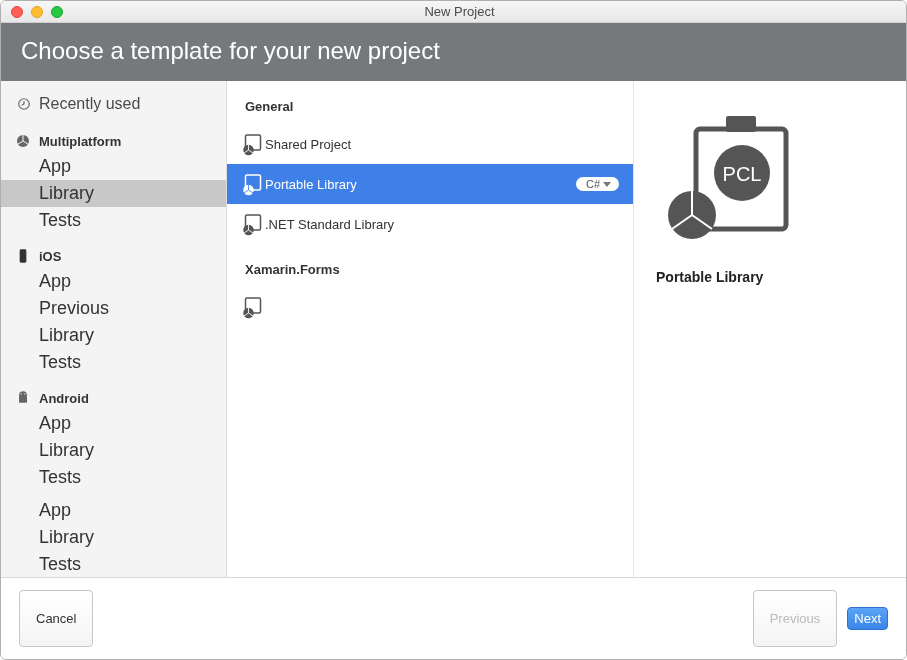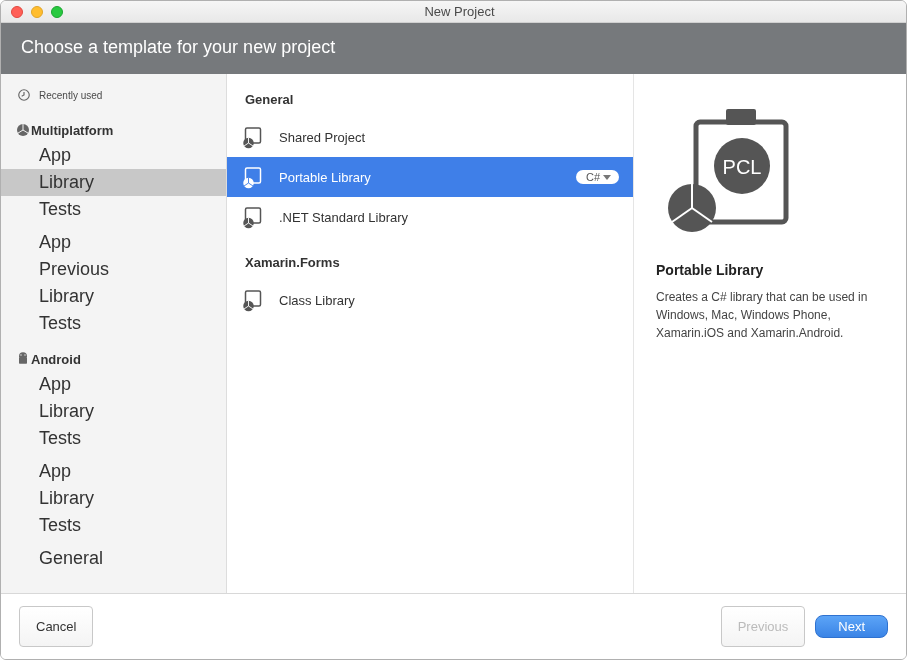--- a/index.html
+++ b/index.html
@@ -6,51 +6,51 @@
     body { width: 907px; height: 660px; background: #fff; border: 1px solid #b0b0b0; border-radius: 6px; overflow: hidden; display: flex; flex-direction: column; }
     
     .titlebar { height: 22px; background: linear-gradient(#f6f6f6, #e8e8e8); border-bottom: 1px solid #d0d0d0; display: flex; align-items: center; position: relative; }
     .traffic { display: flex; gap: 8px; padding-left: 10px; }
     .tl { width: 12px; height: 12px; border-radius: 50%; }
     .tl.red { background: #ff5f57; border: 0.5px solid #e1483f; }
     .tl.yellow { background: #ffbd2e; border: 0.5px solid #e0a528; }
     .tl.green { background: #28c940; border: 0.5px solid #1ba531; }
     .title { position: absolute; width: 100%; text-align: center; font-size: 13px; color: #4a4a4a; pointer-events: none; padding-left: 12px; }
     
-    .header { background: #76797c; color: #fff; padding: 14px 20px 16px; font-size: 18px; font-weight: 400; }
+    .header { background: #76797c; color: #fff; padding: 14px 20px 16px; font-size: 24px; font-weight: 400; }
     
     .content { flex: 1; display: flex; min-height: 0; }
     
     .sidebar { width: 226px; background: #f4f4f4; border-right: 1px solid #ddd; overflow-y: auto; padding: 8px 0; }
-    .recent { display: flex; align-items: center; gap: 8px; padding: 6px 16px 12px; font-size: 10px; color: #4a4a4a; cursor: pointer; }
+    .recent { display: flex; align-items: center; gap: 8px; padding: 6px 16px 12px; font-size: 16px; color: #4a4a4a; cursor: pointer; }
     .recent svg { width: 14px; height: 14px; }
     .cat { margin-bottom: 6px; }
-    .cat-head { display: flex; align-items: center; padding: 8px 14px 4px; font-size: 13px; font-weight: 600; color: #333; }
+    .cat-head { display: flex; align-items: center; gap: 8px; padding: 8px 14px 4px; font-size: 13px; font-weight: 600; color: #333; }
     .cat-head svg, .cat-head .ico { width: 16px; height: 16px; flex-shrink: 0; }
     .cat-item { padding: 3px 0 3px 38px; font-size: 18px; color: #333; cursor: pointer; }
     .cat-item.selected { background: #c8c8c8; }
     
     .middle { flex: 1; background: #fff; overflow-y: auto; padding: 0; border-right: 1px solid #e5e5e5; }
     .group-title { font-size: 13px; font-weight: 600; color: #333; padding: 18px 18px 10px; }
-    .tmpl { display: flex; align-items: center; gap: 14px; padding: 8px 14px; font-size: 13px; color: #333; cursor: pointer; }
+    .tmpl { display: flex; align-items: center; padding: 8px 14px; font-size: 13px; color: #333; cursor: pointer; }
     .tmpl.selected { background: #3f7fe8; color: #fff; }
     .tmpl .ticon { width: 24px; height: 24px; flex-shrink: 0; display: flex; align-items: center; justify-content: center; }
     .tmpl .label { flex: 1; }
     .lang-badge { background: #fff; color: #555; border-radius: 10px; font-size: 11px; padding: 1px 8px 1px 10px; display: flex; align-items: center; gap: 3px; }
     .lang-badge .tri { width: 0; height: 0; border-left: 4px solid transparent; border-right: 4px solid transparent; border-top: 5px solid #777; }
     
     .detail { width: 272px; background: #fff; padding: 20px 22px; }
     .detail-figure { height: 160px; display: flex; align-items: center; margin-bottom: 8px; }
     .detail-title { font-size: 14px; font-weight: 700; color: #222; margin-bottom: 10px; }
     .detail-desc { font-size: 12px; color: #444; line-height: 1.5; }
     
     .footer { border-top: 1px solid #d8d8d8; padding: 12px 18px; display: flex; align-items: center; background: #fff; }
-    .btn { font-size: 13px; padding: 12px 16px; border: 1px solid #c8c8c8; border-radius: 4px; background: linear-gradient(#fff, #f4f4f4); cursor: pointer; color: #333; }
+    .btn { font-size: 13px; padding: 20px 16px; border: 1px solid #c8c8c8; border-radius: 4px; background: linear-gradient(#fff, #f4f4f4); cursor: pointer; color: #333; }
     .btn.disabled { color: #bbb; cursor: default; }
-    .btn.primary { background: linear-gradient(#5ca4f7, #3a84e6); border-color: #2f72d0; color: #fff; padding: 3px 22px; border-radius: 8px; }
+    .btn.primary { background: linear-gradient(#5ca4f7, #3a84e6); border-color: #2f72d0; color: #fff; padding: 3px 6px; }
     .spacer { flex: 1; }
     .footer .gap { width: 10px; }
   </style>
 </head>
 <body>
 
 <div class="titlebar">
   <div class="traffic">
     <div class="tl red"></div>
     <div class="tl yellow"></div>
@@ -81,20 +81,26 @@
                 <line x1="12" y1="12" x2="4" y2="17" stroke="#f4f4f4" stroke-width="1.5"></line>
                 <line x1="12" y1="12" x2="20" y2="17" stroke="#f4f4f4" stroke-width="1.5"></line>
               </svg></span>
             <span>Multiplatform</span>
           </div>
           <div class="cat-item">App</div>
           <div class="cat-item selected">Library</div>
           <div class="cat-item">Tests</div>
         </div>
         <div class="cat">
+          <div class="cat-head">
+            <span class="ico"><svg viewBox="0 0 24 24">
+                <rect x="7" y="2" width="10" height="20" rx="2" fill="#333"></rect>
+              </svg></span>
+            <span>iOS</span>
+          </div>
           <div class="cat-item">App</div>
           <div class="cat-item">Previous</div>
           <div class="cat-item">Library</div>
           <div class="cat-item">Tests</div>
         </div>
         <div class="cat">
           <div class="cat-head">
             <span class="ico"><svg viewBox="0 0 24 24" fill="#666">
                 <path d="M6 8a6 6 0 0112 0v1H6V8z"></path>
                 <rect x="6" y="9" width="12" height="10" rx="1"></rect>
@@ -162,40 +168,38 @@
         <div class="tmpl">
           <span class="ticon">
             <svg width="24" height="24" viewBox="0 0 32 32">
     <rect x="6" y="4" width="20" height="20" rx="2" fill="none" stroke="#555" stroke-width="2"></rect>
     <circle cx="10" cy="24" r="7" fill="#555"></circle>
     <line x1="10" y1="24" x2="10" y2="17" stroke="#fff" stroke-width="1.2"></line>
     <line x1="10" y1="24" x2="4" y2="28" stroke="#fff" stroke-width="1.2"></line>
     <line x1="10" y1="24" x2="16" y2="28" stroke="#fff" stroke-width="1.2"></line>
   </svg>
           </span>
-          <span class="label">Class Library</span>
         </div>
       </div>
   </div>
 
   <div class="detail">
     <div class="detail-figure">
       <svg width="140" height="140" viewBox="0 0 140 140">
         <rect x="40" y="18" width="90" height="100" rx="4" fill="none" stroke="#555" stroke-width="5"></rect>
         <rect x="70" y="5" width="30" height="16" rx="2" fill="#555"></rect>
         <circle cx="86" cy="62" r="28" fill="#555"></circle>
         <text x="86" y="70" text-anchor="middle" font-size="20" fill="#fff" font-weight="500">PCL</text>
         <circle cx="36" cy="104" r="24" fill="#555"></circle>
         <line x1="36" y1="104" x2="36" y2="80" stroke="#fff" stroke-width="2"></line>
         <line x1="36" y1="104" x2="16" y2="118" stroke="#fff" stroke-width="2"></line>
         <line x1="36" y1="104" x2="56" y2="118" stroke="#fff" stroke-width="2"></line>
       </svg>
     </div>
     <div class="detail-title">Portable Library</div>
-    <div class="detail-desc">Creates a C# library that can be used in Windows, Mac, Windows Phone, Xamarin.iOS and Xamarin.Android.</div>
   </div>
 </div>
 
 <div class="footer">
   <button class="btn">Cancel</button>
   <div class="spacer"></div>
   <button class="btn disabled">Previous</button>
   <div class="gap"></div>
   <button class="btn primary">Next</button>
 </div>

